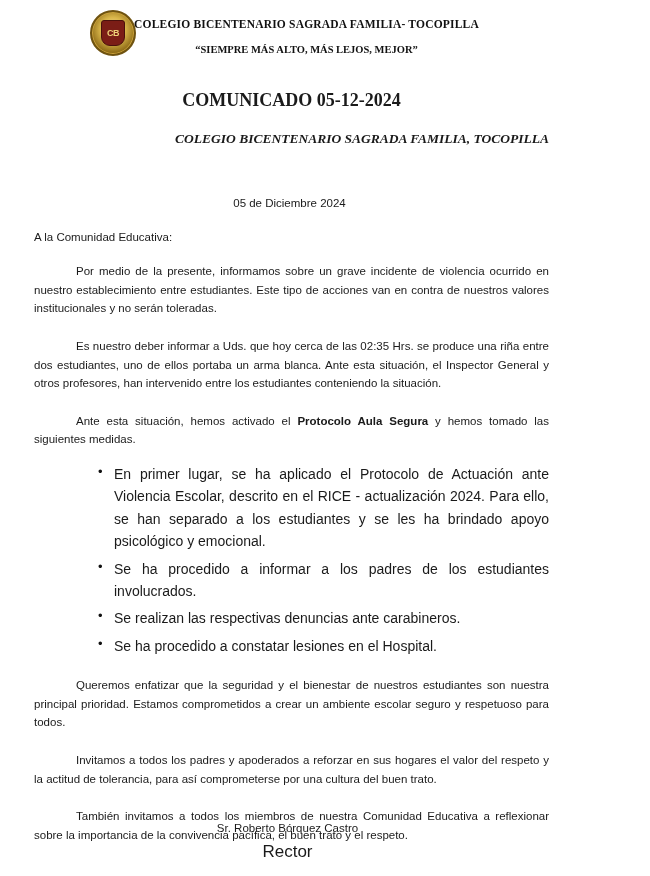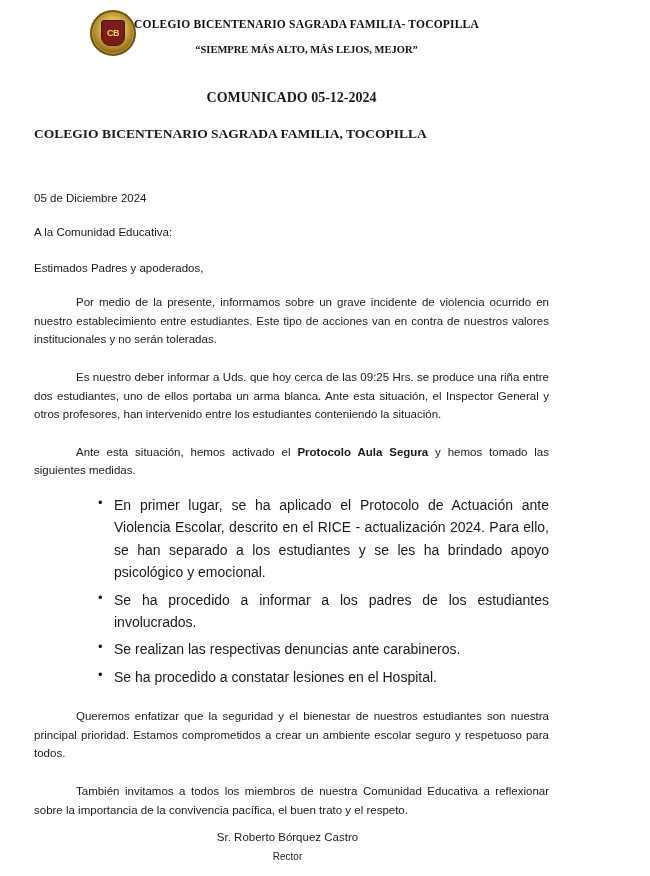--- a/index.html
+++ b/index.html
@@ -73,33 +73,34 @@
     font-weight: bold;
     font-size: 10.5px;
     margin-top: 14px;
     color: #111;
   }
 
   .doc-number {
     text-align: center;
     font-family: "Liberation Serif", serif;
     font-weight: bold;
-    font-size: 14px;
+    font-size: 18px;
     margin-top: 26px;
   }
   .doc-subject {
-    text-align: left;
+    text-align: right;
     font-family: "Liberation Serif", serif;
     font-weight: bold;
     font-size: 13.5px;
     margin-top: 20px;
+    font-style: italic;
   }
 
   .date-line {
-    text-align: left;
+    text-align: center;
     font-size: 11.5px;
     margin-top: 50px;
     padding-right: 4px;
   }
 
   .salutation {
     font-size: 11.5px;
     margin-top: 22px;
   }
   .greeting {
@@ -142,21 +143,21 @@
     position: absolute;
     left: 0;
     right: 8px;
     bottom: 14px;
     text-align: center;
   }
   .sig-name {
     font-size: 11.5px;
   }
   .sig-role {
-    font-size: 10px;
+    font-size: 17px;
     margin-top: 8px;
   }
 </style>
 </head>
 <body>
 
 <div class="page">
 
   <div class="letterhead">
     <div class="crest">
@@ -167,35 +168,35 @@
       <div class="school-motto">“SIEMPRE MÁS ALTO, MÁS LEJOS, MEJOR”</div>
     </div>
   </div>
 
   <div class="doc-number">COMUNICADO 05-12-2024</div>
   <div class="doc-subject">COLEGIO BICENTENARIO  SAGRADA FAMILIA, TOCOPILLA</div>
 
   <div class="date-line">05 de Diciembre 2024</div>
 
   <div class="salutation">A la Comunidad Educativa:</div>
-  <div class="greeting">Estimados Padres y apoderados,</div>
 
   <p class="para">Por medio de la presente, informamos sobre un grave incidente de violencia ocurrido en nuestro establecimiento entre estudiantes. Este tipo de acciones van en contra de nuestros valores institucionales y no serán toleradas.</p>
-  <p class="para">Es nuestro deber informar a Uds. que hoy cerca de las 09:25 Hrs. se produce una riña entre dos estudiantes, uno de ellos portaba un arma blanca.  Ante esta situación, el Inspector General y otros profesores, han  intervenido  entre los estudiantes conteniendo la situación.</p>
+  <p class="para">Es nuestro deber informar a Uds. que hoy cerca de las 02:35 Hrs. se produce una riña entre dos estudiantes, uno de ellos portaba un arma blanca.  Ante esta situación, el Inspector General y otros profesores, han  intervenido  entre los estudiantes conteniendo la situación.</p>
 
   <p class="para"><span>Ante esta situación, hemos activado el </span><span class="bold">Protocolo Aula Segura</span><span> y hemos tomado las siguientes medidas.</span></p>
 
   <ul class="bullets">
     <li>En primer lugar, se ha aplicado el Protocolo de Actuación ante Violencia Escolar, descrito en el RICE - actualización 2024. Para ello, se han separado a los estudiantes y se les ha brindado apoyo psicológico y emocional.</li>
     <li>Se ha procedido  a informar a los padres de los estudiantes involucrados.</li>
     <li>Se realizan las respectivas denuncias ante carabineros.</li>
     <li>Se ha procedido a constatar lesiones en el Hospital.</li>
   </ul>
 
   <p class="para">Queremos enfatizar que la seguridad y el bienestar de nuestros estudiantes son nuestra principal prioridad. Estamos comprometidos a crear un ambiente escolar seguro y respetuoso para todos.</p>
+  <p class="para">Invitamos a todos los padres y apoderados a reforzar en sus hogares el valor del respeto y la actitud de tolerancia, para así comprometerse por una cultura del buen trato.</p>
   <p class="para">También invitamos a todos los miembros de nuestra Comunidad Educativa a reflexionar sobre la importancia de la convivencia pacífica, el buen trato y el respeto.</p>
 
   <div class="signature">
     <div class="sig-name">Sr. Roberto Bórquez Castro</div>
     <div class="sig-role">Rector</div>
   </div>
 
 </div>
 
 </body></html>

